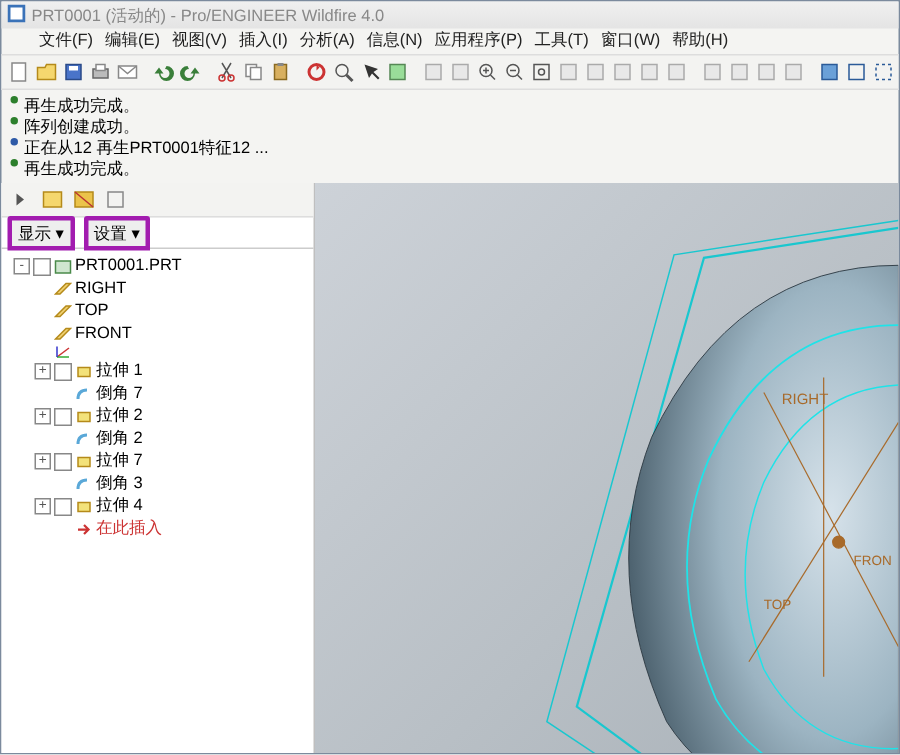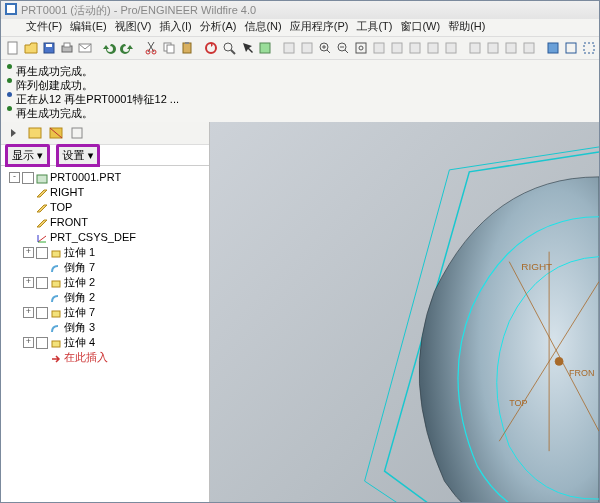--- a/index.html
+++ b/index.html
@@ -317,21 +317,20 @@
             <span>FRONT</span>
           </div>
           <div class="node">
             <span class="ind" style="width:16px"></span>
             <span style="width:11px;flex-shrink:0"></span>
             <span class="ticon"><svg width="12" height="10">
                 <line x1="2" y1="8" x2="10" y2="2" stroke="#c33"></line>
                 <line x1="2" y1="8" x2="10" y2="8" stroke="#3a3"></line>
                 <line x1="2" y1="8" x2="2" y2="1" stroke="#33c"></line>
               </svg></span>
-            <span>PRT_CSYS_DEF</span>
           </div>
           <div class="node">
             <span class="ind" style="width:16px"></span>
             <span class="expander">+</span>
             <span class="chk"></span>
             <span class="ticon"><svg width="12" height="10">
                 <rect x="2" y="2" width="8" height="6" fill="#f3e27a" stroke="#b58a1a"></rect>
               </svg></span>
             <span>拉伸 1</span>
           </div>

